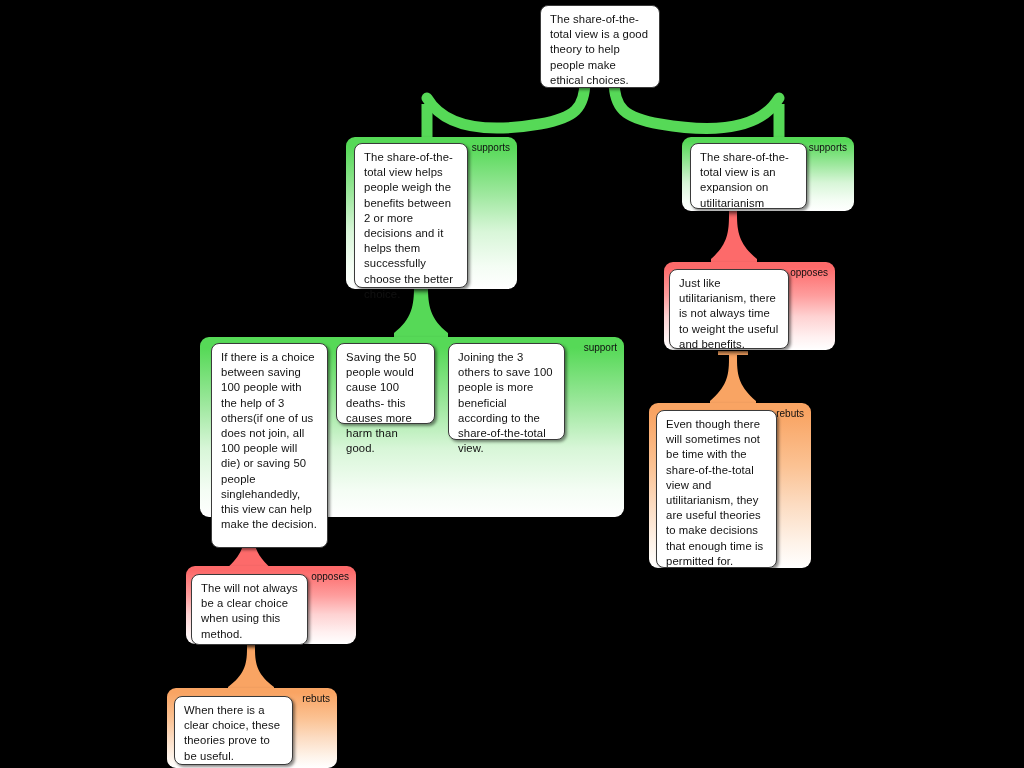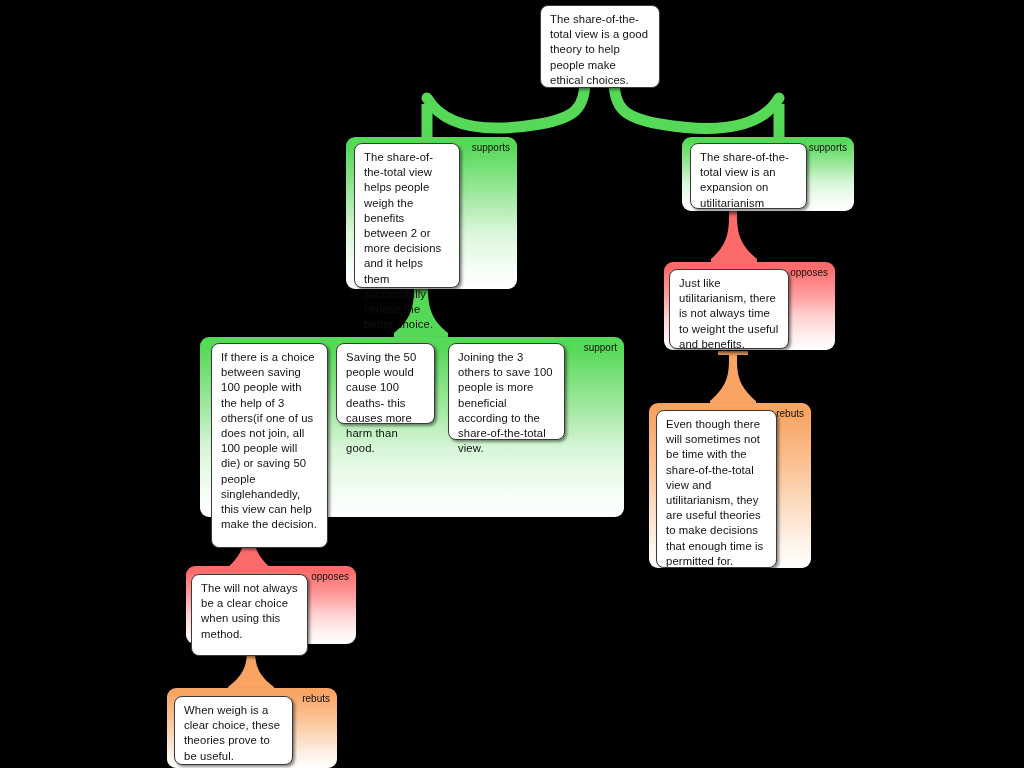--- a/index.html
+++ b/index.html
@@ -106,46 +106,46 @@
   </div>
 
   <div class="group rebuts" style="left:649px;top:403px;width:162px;height:165px;">
     <span class="reltag">rebuts</span>
   </div>
 
   <div class="card" style="left:540px;top:5px;width:120px;height:83px;">
     <div class="txt">The share-of-the-total view is a good theory to help people make ethical choices.</div>
   </div>
 
-  <div class="card" style="left:354px;top:143px;width:106px;height:145px;">
+  <div class="card" style="left:354px;top:143px;width:114px;height:145px;">
     <div class="txt">The share-of-the-total view helps people weigh the benefits between 2 or more decisions and it helps them successfully choose the better choice.</div>
   </div>
 
   <div class="card" style="left:690px;top:143px;width:117px;height:66px;">
     <div class="txt">The share-of-the-total view is an expansion on utilitarianism</div>
   </div>
 
   <div class="card" style="left:211px;top:343px;width:117px;height:205px;">
     <div class="txt">If there is a choice between saving 100 people with the help of 3 others(if one of us does not join, all 100 people will die) or saving 50 people singlehandedly, this view can help make the decision.</div>
   </div>
 
   <div class="card" style="left:336px;top:343px;width:99px;height:81px;">
     <div class="txt">Saving the 50 people would cause 100 deaths- this causes more harm than good.</div>
   </div>
 
   <div class="card" style="left:448px;top:343px;width:117px;height:97px;">
     <div class="txt">Joining the 3 others to save 100 people is more beneficial according to the share-of-the-total view.</div>
   </div>
 
-  <div class="card" style="left:191px;top:574px;width:117px;height:82px;">
+  <div class="card" style="left:191px;top:574px;width:117px;height:71px;">
     <div class="txt">The will not always be a clear choice when using this method.</div>
   </div>
 
   <div class="card" style="left:174px;top:696px;width:119px;height:69px;">
-    <div class="txt">When weigh is a clear choice, these theories prove to be useful.</div>
+    <div class="txt">When there is a clear choice, these theories prove to be useful.</div>
   </div>
 
   <div class="card" style="left:669px;top:269px;width:120px;height:80px;">
     <div class="txt">Just like utilitarianism, there is not always time to weight the useful and benefits.</div>
   </div>
 
   <div class="card" style="left:656px;top:410px;width:121px;height:158px;">
     <div class="txt">Even though there will sometimes not be time with the share-of-the-total view and utilitarianism, they are useful theories to make decisions that enough time is permitted for.</div>
   </div>
 

